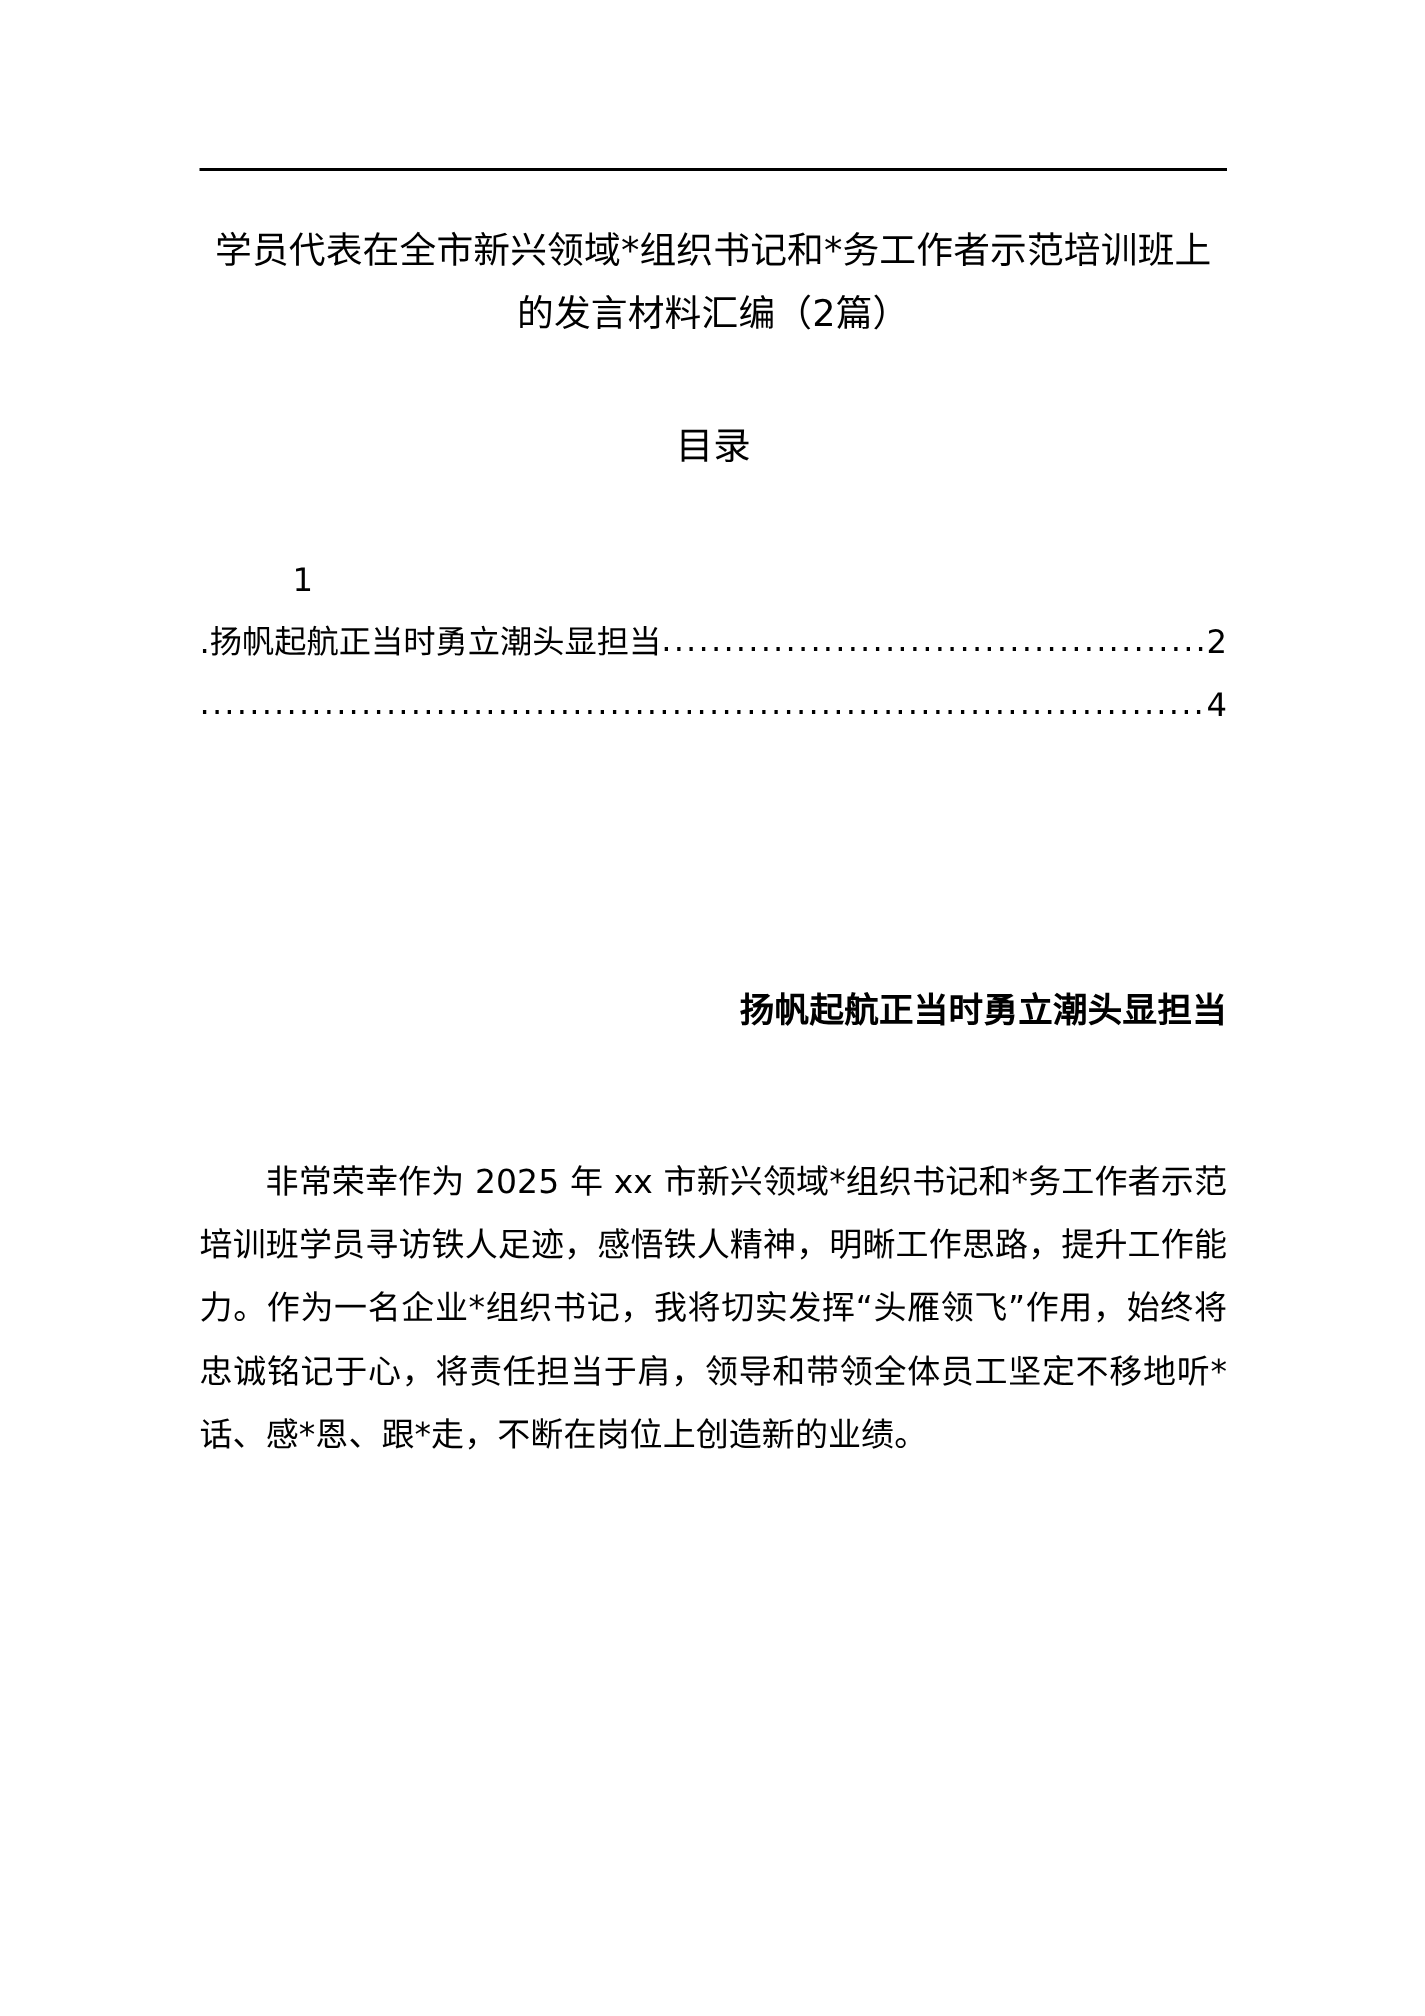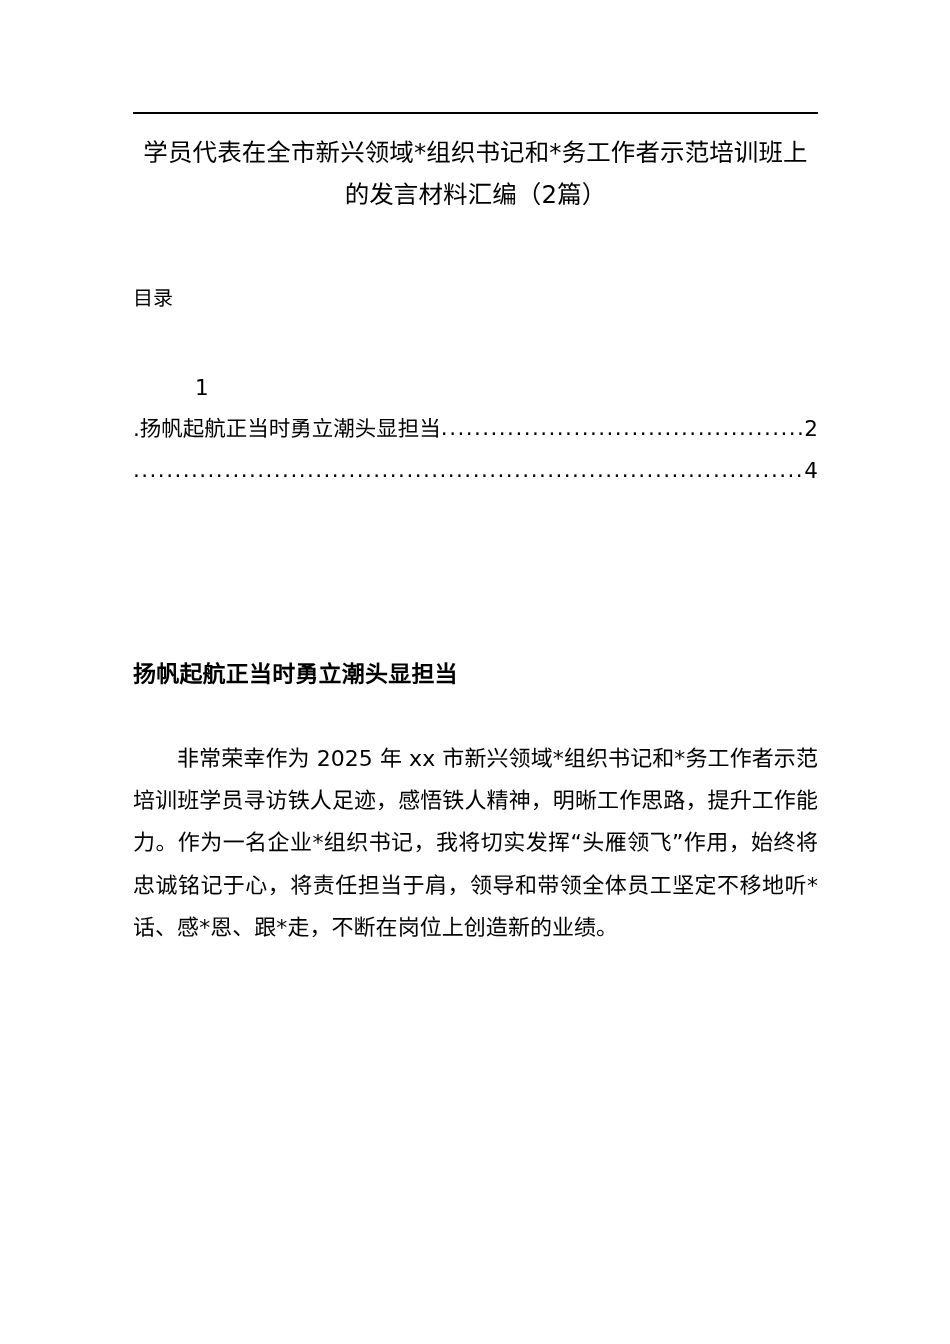--- a/index.html
+++ b/index.html
@@ -32,40 +32,40 @@
     top: 112px;
     width: 685px;
     height: 0;
     border-top: 2px solid #000000;
   }
 
   
   .doc-title {
     position: absolute;
     left: 133px;
-    top: 132px;
+    top: 146px;
     width: 685px;
     font-size: 24.5px;
     line-height: 42px;
     font-weight: normal;
     text-align: center;
     letter-spacing: 0.1px;
     margin: 0;
   }
 
   
   .toc-heading {
     position: absolute;
     left: 133px;
     top: 281px;
     width: 685px;
-    font-size: 20px;
+    font-size: 25px;
     line-height: 34px;
     font-weight: normal;
-    text-align: left;
+    text-align: center;
     margin: 0;
   }
 
   
   .toc {
     position: absolute;
     left: 133px;
     top: 368px;
     width: 685px;
   }
@@ -108,30 +108,30 @@
 
   
   .section-heading {
     position: absolute;
     left: 133px;
     top: 655px;
     width: 685px;
     font-size: 23px;
     line-height: 38px;
     font-weight: bold;
-    text-align: left;
+    text-align: right;
     margin: 0;
     letter-spacing: 0.2px;
   }
 
   
   .body-copy {
     position: absolute;
     left: 133px;
-    top: 738px;
+    top: 768px;
     width: 685px;
   }
 
   .body-copy p {
     margin: 0;
     font-size: 22px;
     line-height: 42.2px;
     text-align: justify;
     text-justify: inter-ideograph;
     text-indent: 44px;

